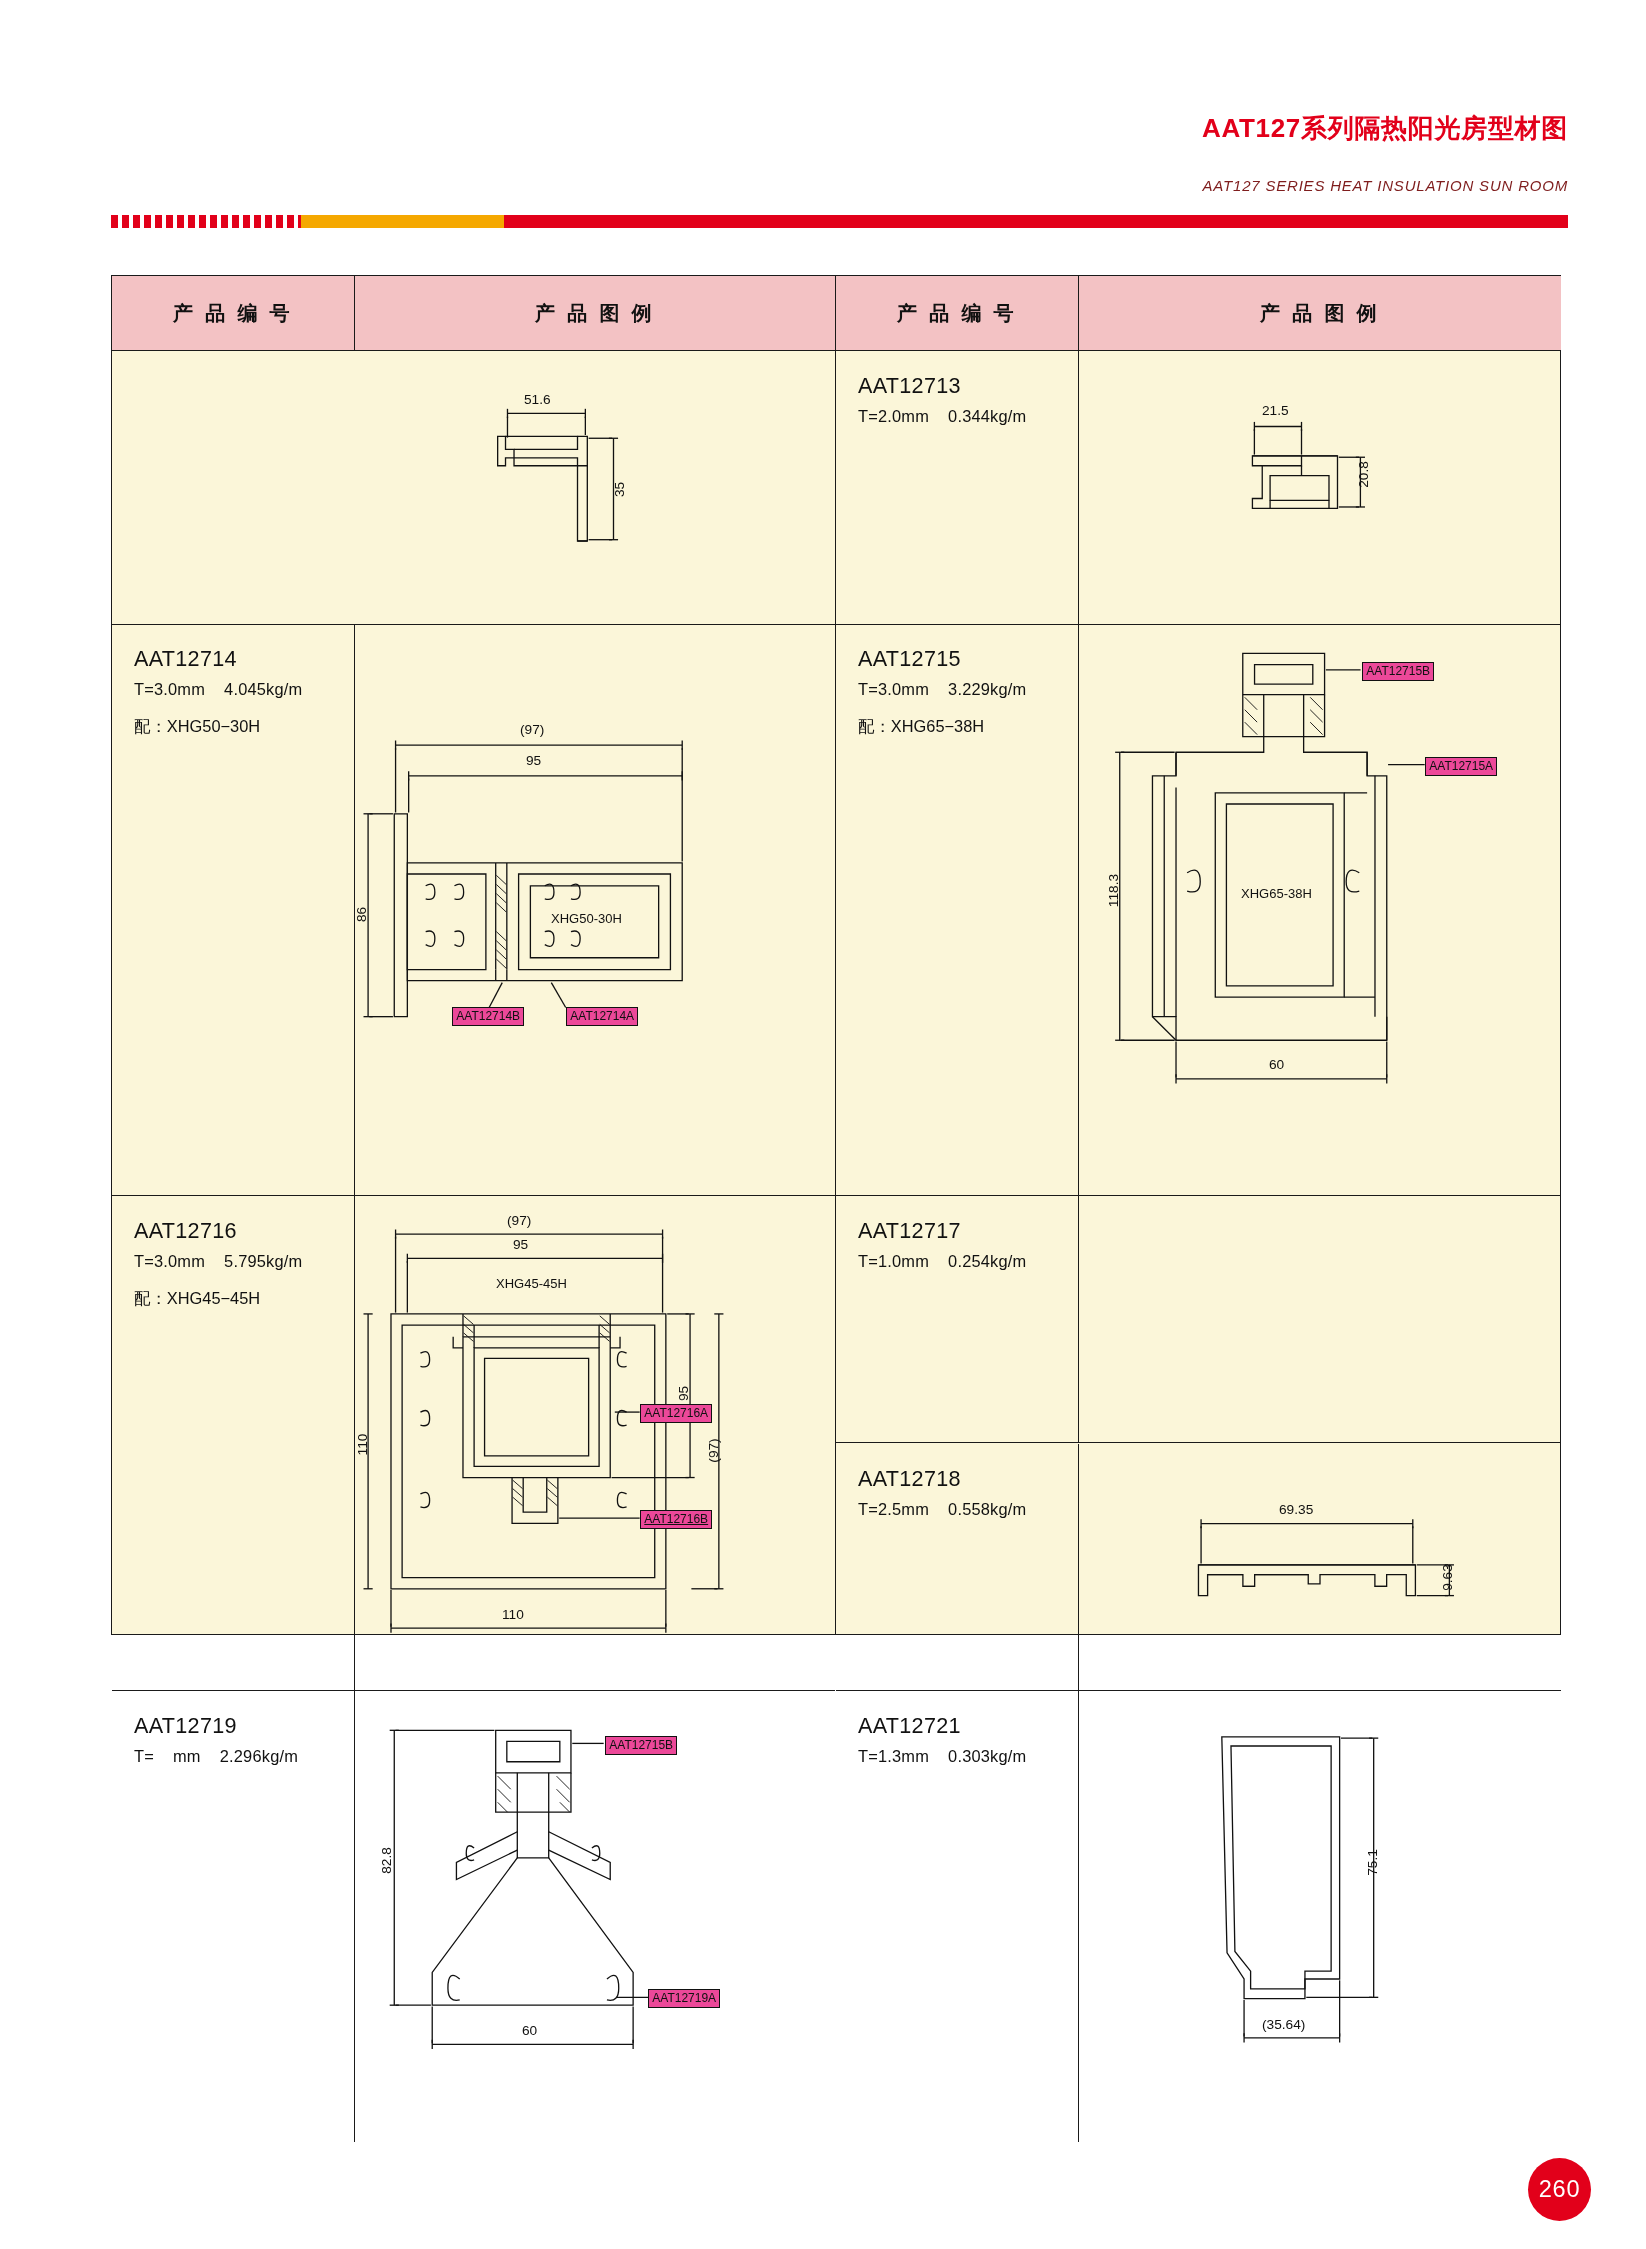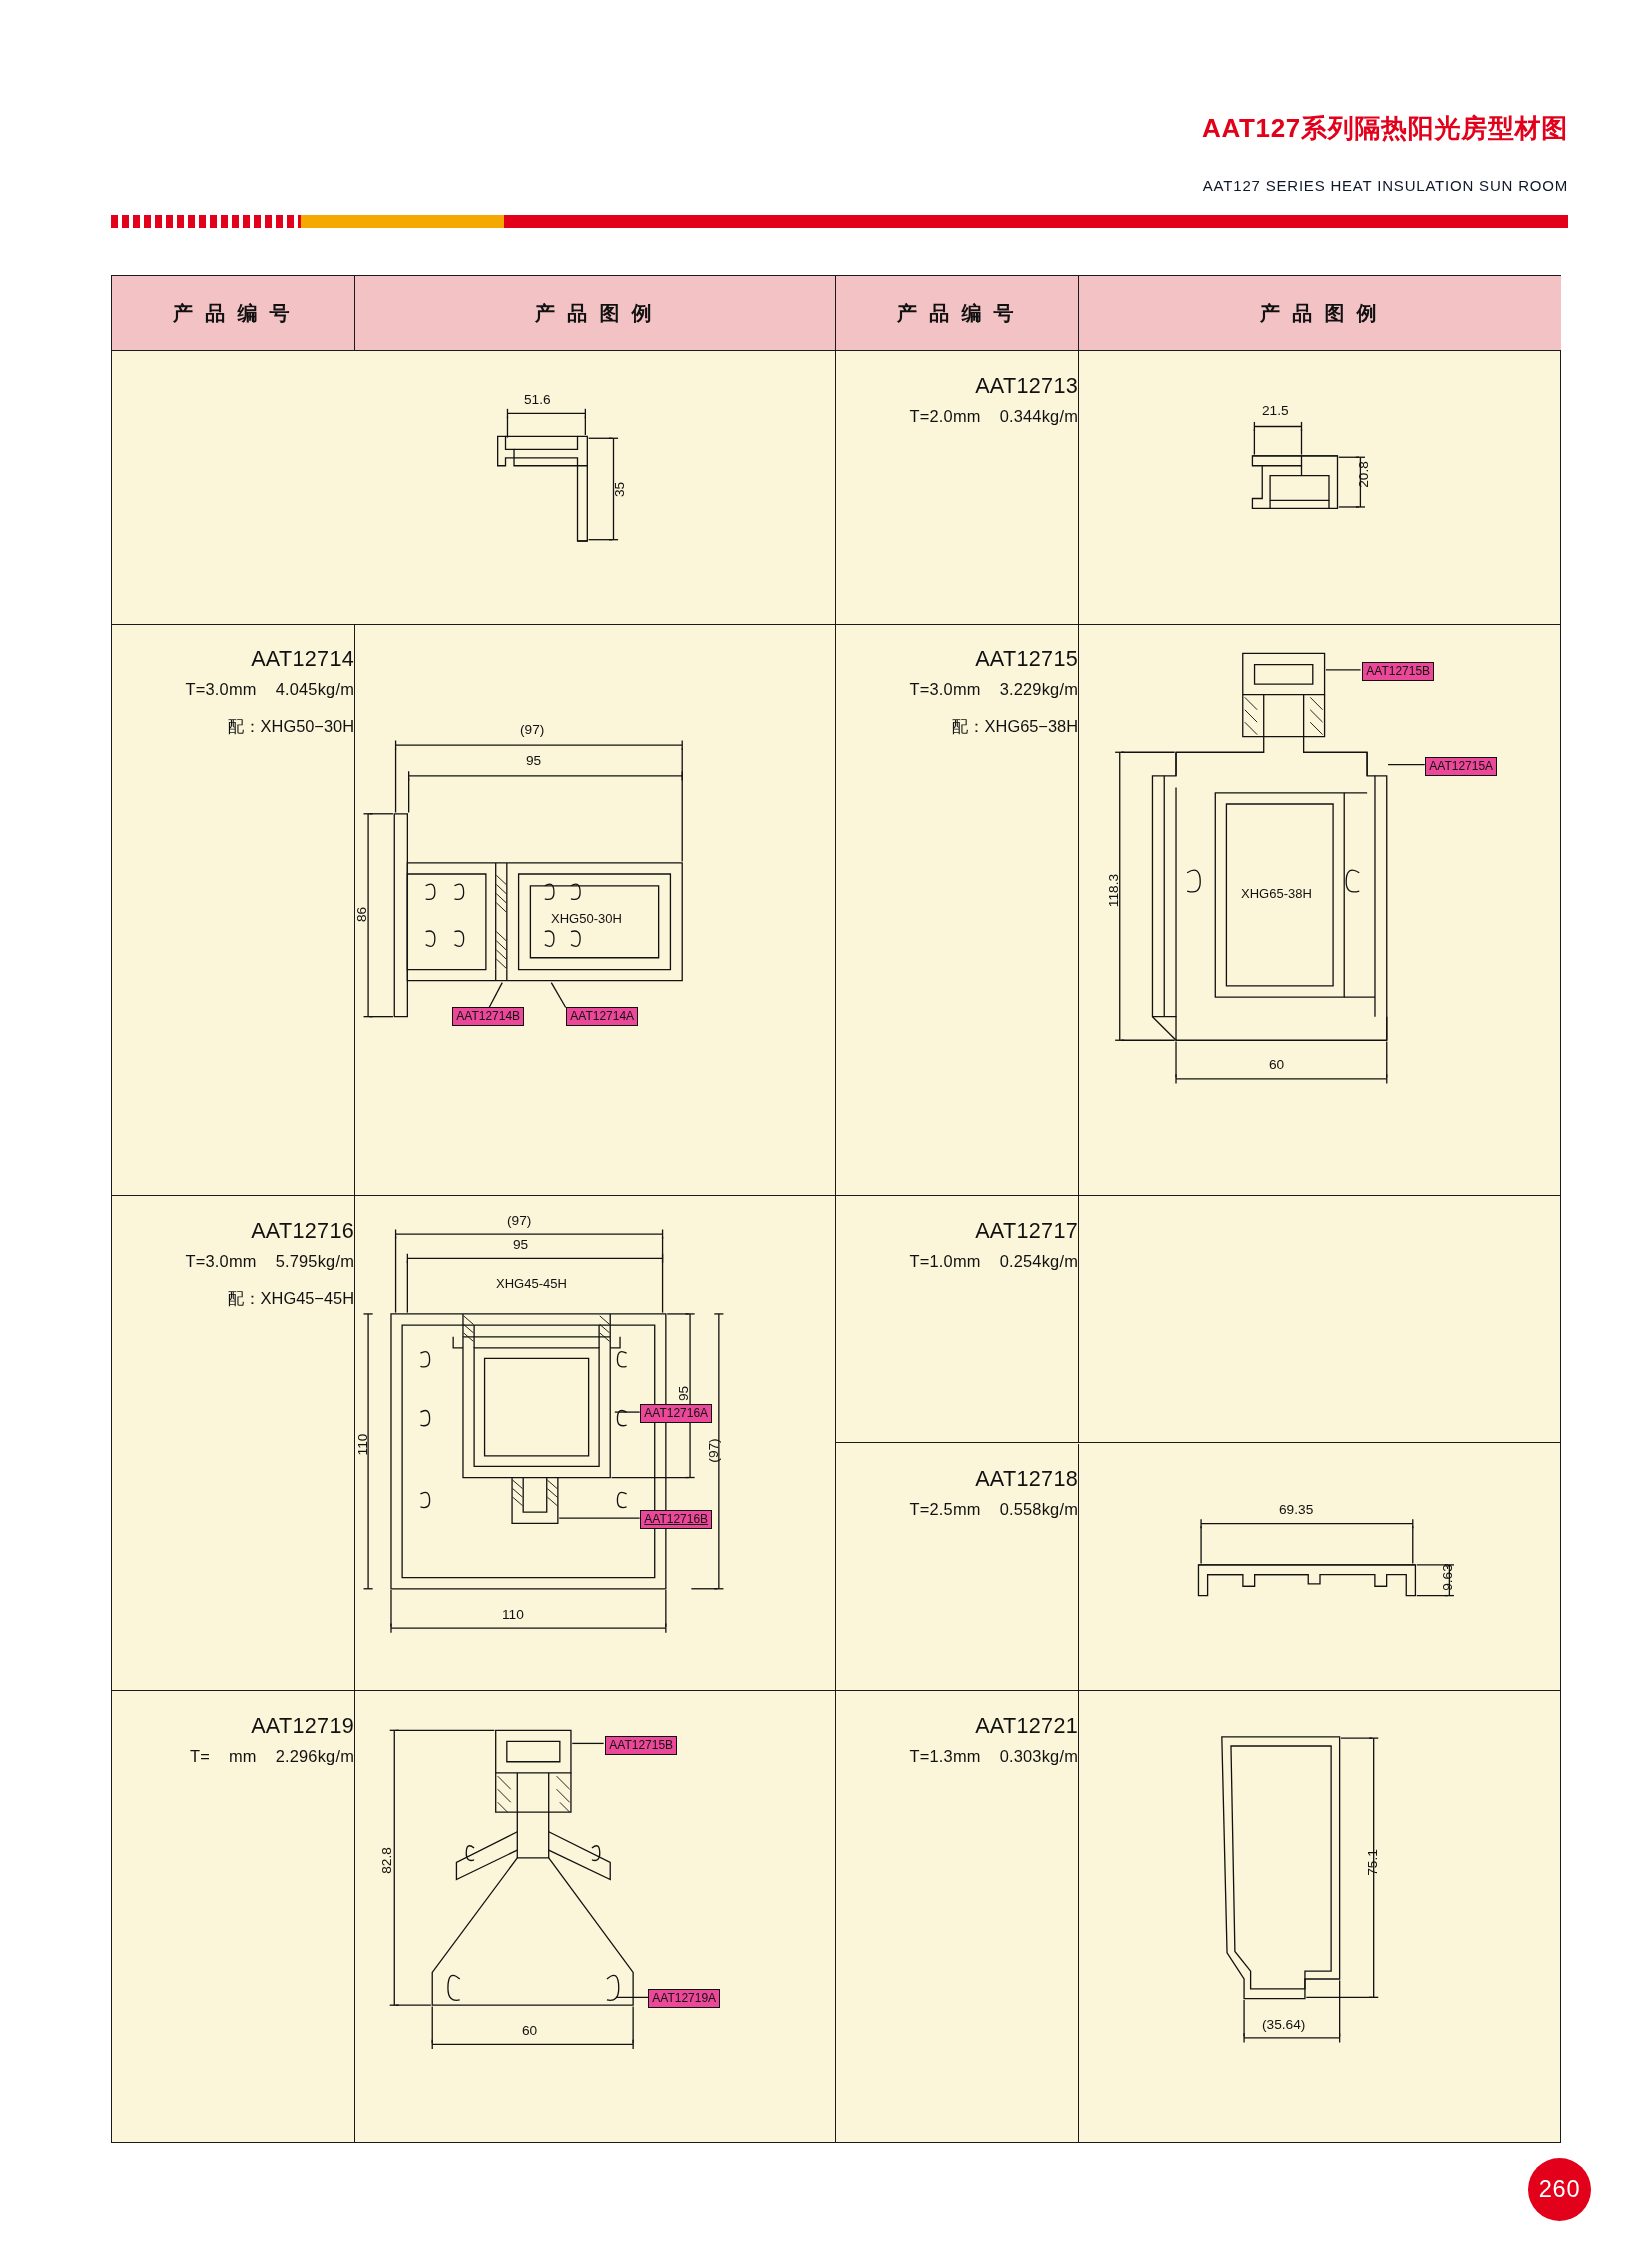--- a/index.html
+++ b/index.html
@@ -32,23 +32,24 @@
     color: #e2001a;
     letter-spacing: 0.7px;
     white-space: nowrap;
   }
   .header-title-en {
     position: absolute;
     right: 79px;
     top: 185px;
     transform: translateY(-50%);
     font-size: 15px;
-    color: #0f172a;
+    color: #7f1d1d;
     letter-spacing: 0.8px;
     white-space: nowrap;
+    font-style: italic;
   }
   .rule-wrap {
     position: absolute;
     left: 111px;
     right: 79px;
     top: 215px;
     height: 13px;
   }
   .rule-dots {
     position: absolute;
@@ -71,25 +72,24 @@
     right: 0; height: 13px;
     background: #e2001a;
   }
 
   
   .page-frame {
     position: absolute;
     left: 111px;
     top: 275px;
     width: 1450px;
-    height: 1868px;
+    height: 1360px;
     border: 1.3px solid #1a1a1a;
     background: #fbf6d9;
     box-sizing: border-box;
-    text-align: right;
   }
 
   .col {
     position: absolute;
     top: 0;
     height: 100%;
     box-sizing: border-box;
   }
   .col-left  { left: 0;      width: 724px; border-right: 1.3px solid #1a1a1a; }
   .col-right { left: 724px; width: 725px; }

